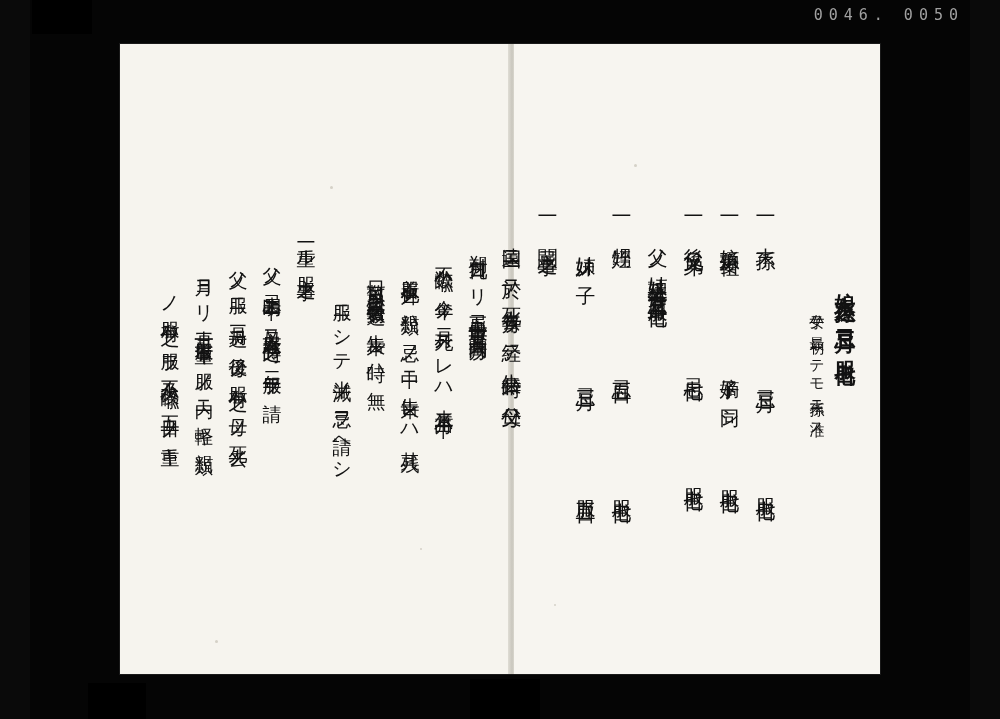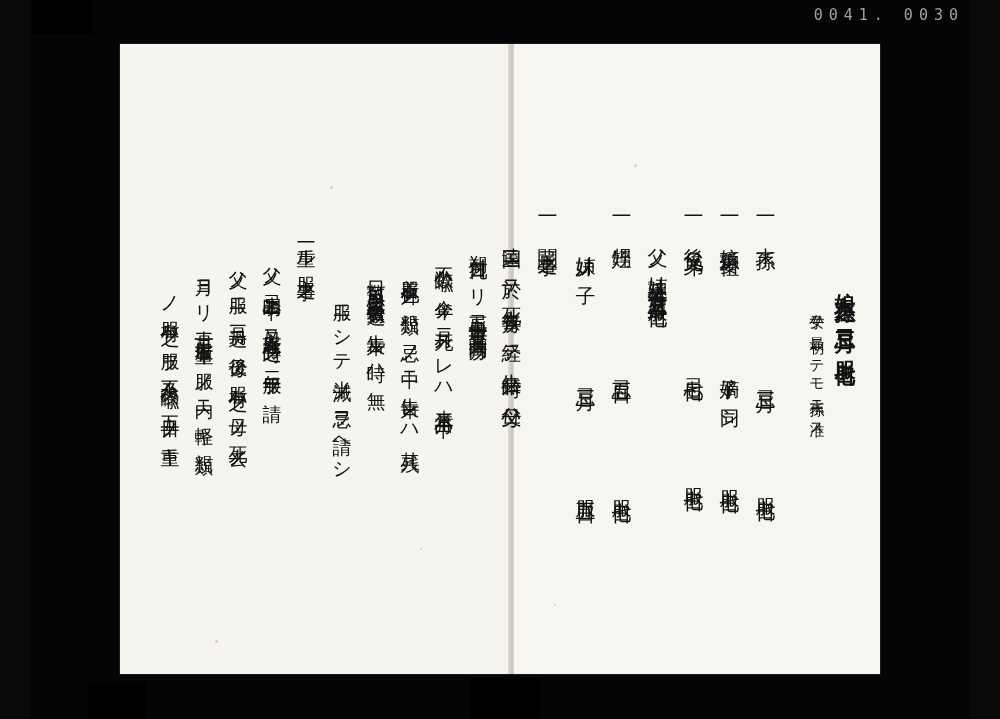--- a/index.html
+++ b/index.html
@@ -105,21 +105,21 @@
 
 <div id="page">
 
   <div class="film-left"></div>
   <div class="film-right"></div>
 
   <div class="reg top-left"></div>
   <div class="reg bottom-l"></div>
   <div class="reg bottom-c"></div>
 
-  <div class="frame-code">0041. 0030</div>
+  <div class="frame-code">0046. 0050</div>
 
   <div class="spread">
     <div class="page-half page-left">
 
       <div class="col c-body" style="right:24px;  top:196px;">朔付九日ヨリ忌五十日服十三月其内閏月ヲ</div>
       <div class="col c-body" style="right:58px;  top:208px;">不数喩ハ今年ノ二月死スレハ来年二月中ハ</div>
       <div class="col c-body" style="right:92px;  top:220px;">着服也外ノ親類ハ忌ノ中ニ告来レハ其残</div>
       <div class="col c-body" style="right:126px; top:222px;">日数可忌之服忌之日数過テ告来ル時ハ無</div>
       <div class="col c-body" style="right:160px; top:246px;">服ニシテ半減ノ忌ヲ請ヘシ</div>
       <div class="col c-body" style="right:196px; top:188px;">一重ル服之事</div>

